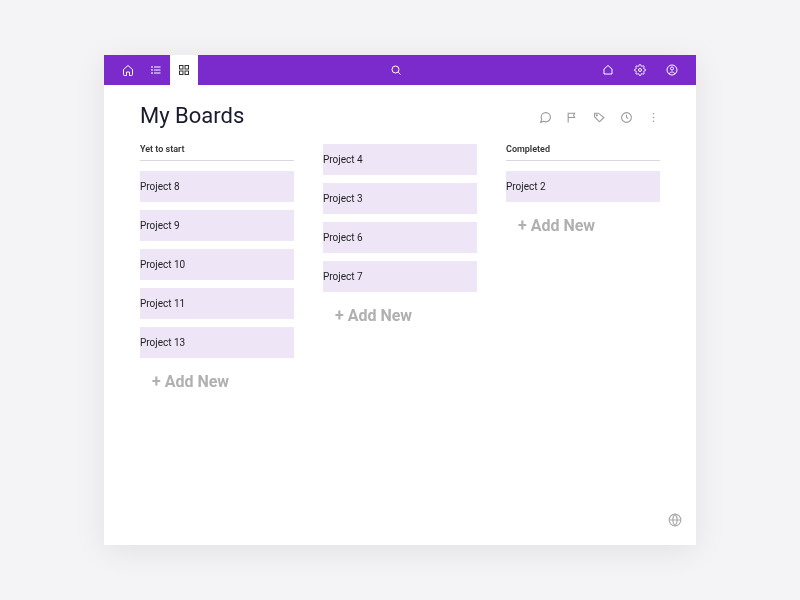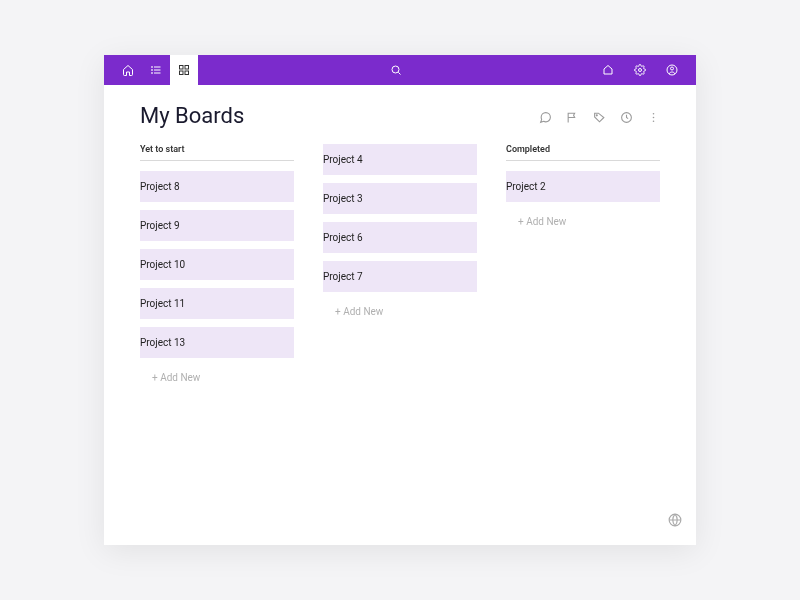--- a/index.html
+++ b/index.html
@@ -73,24 +73,25 @@
   .card {
     background: #eee6f7;
     padding: 10px 0;
     font-size: 10px;
     font-weight: 400;
     color: #222;
     margin-bottom: 8px;
     cursor: pointer;
   }
   .add-new {
-    font-size: 10px;
+    font-size: 16px;
     color: #b0b0b0;
     padding: 6px 12px;
     cursor: pointer;
+    font-weight: bold;
   }
   .floating-globe {
     position: absolute;
     right: 14px;
     bottom: 14px;
     color: #aaa;
     cursor: pointer;
   }
 </style>
 </head>

